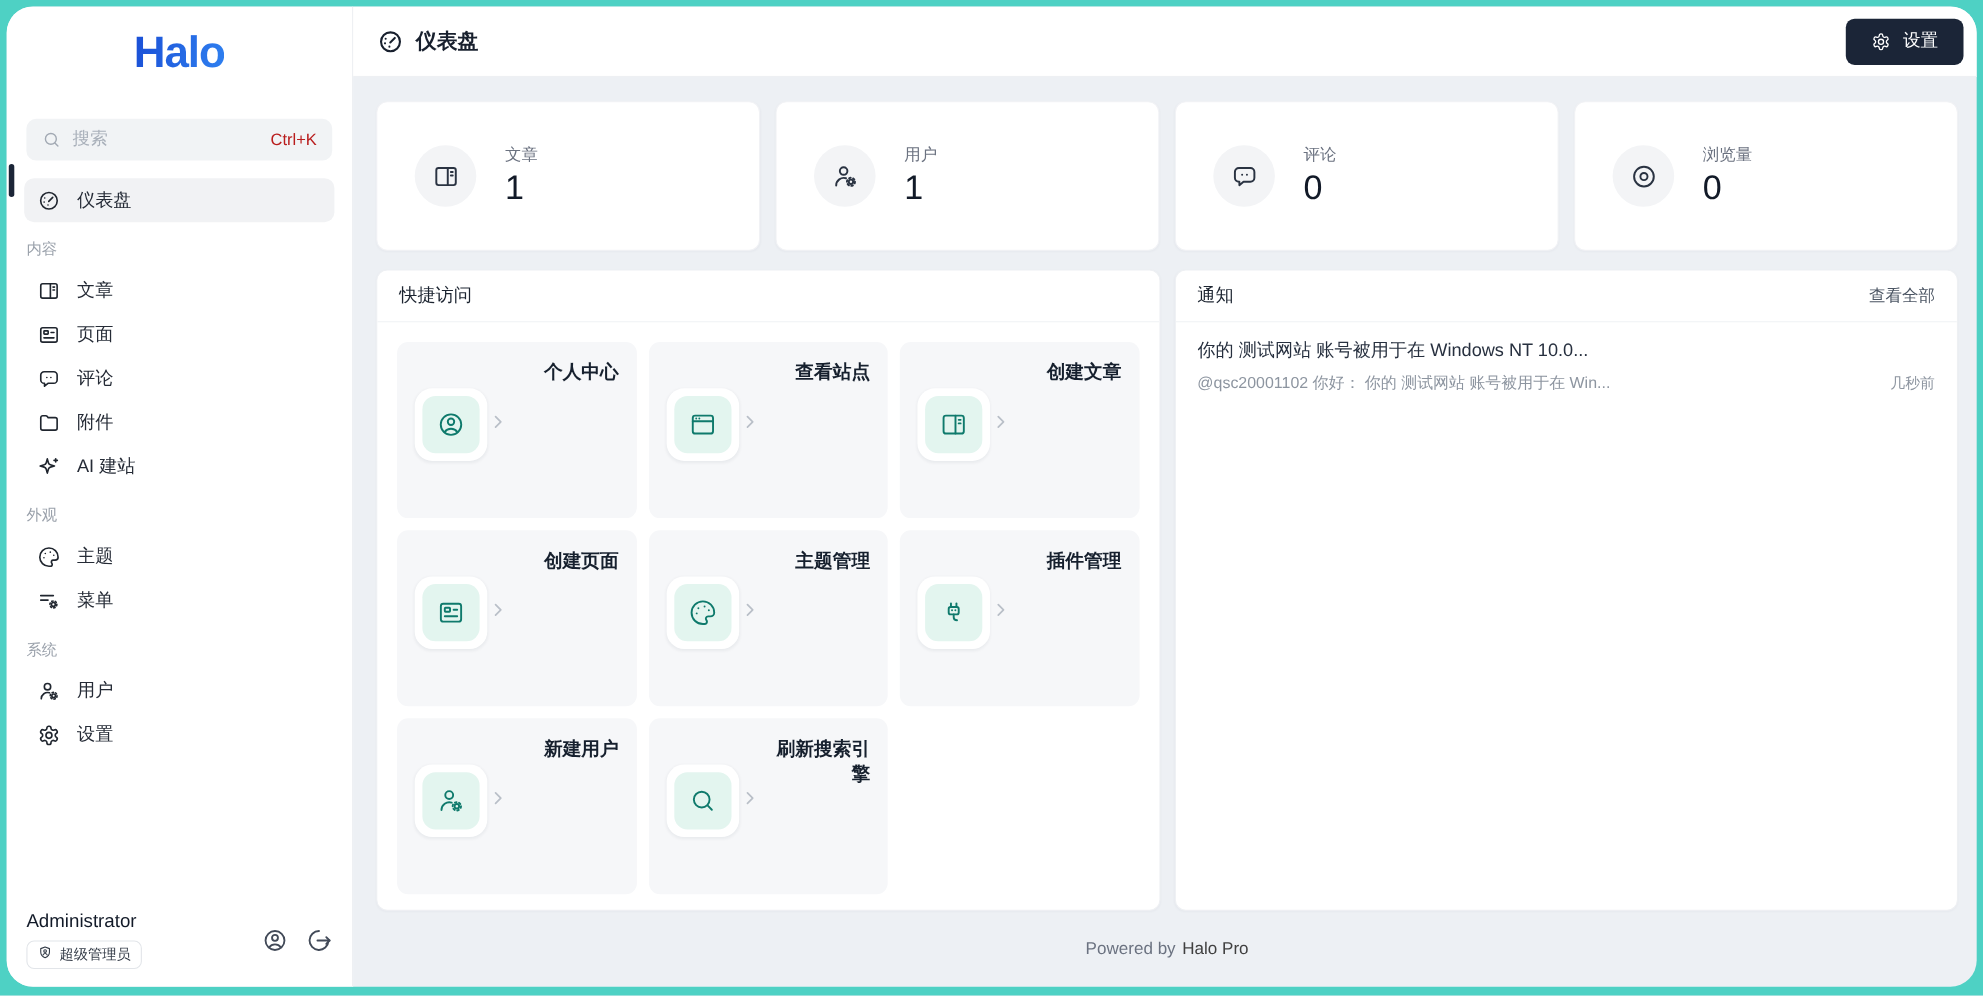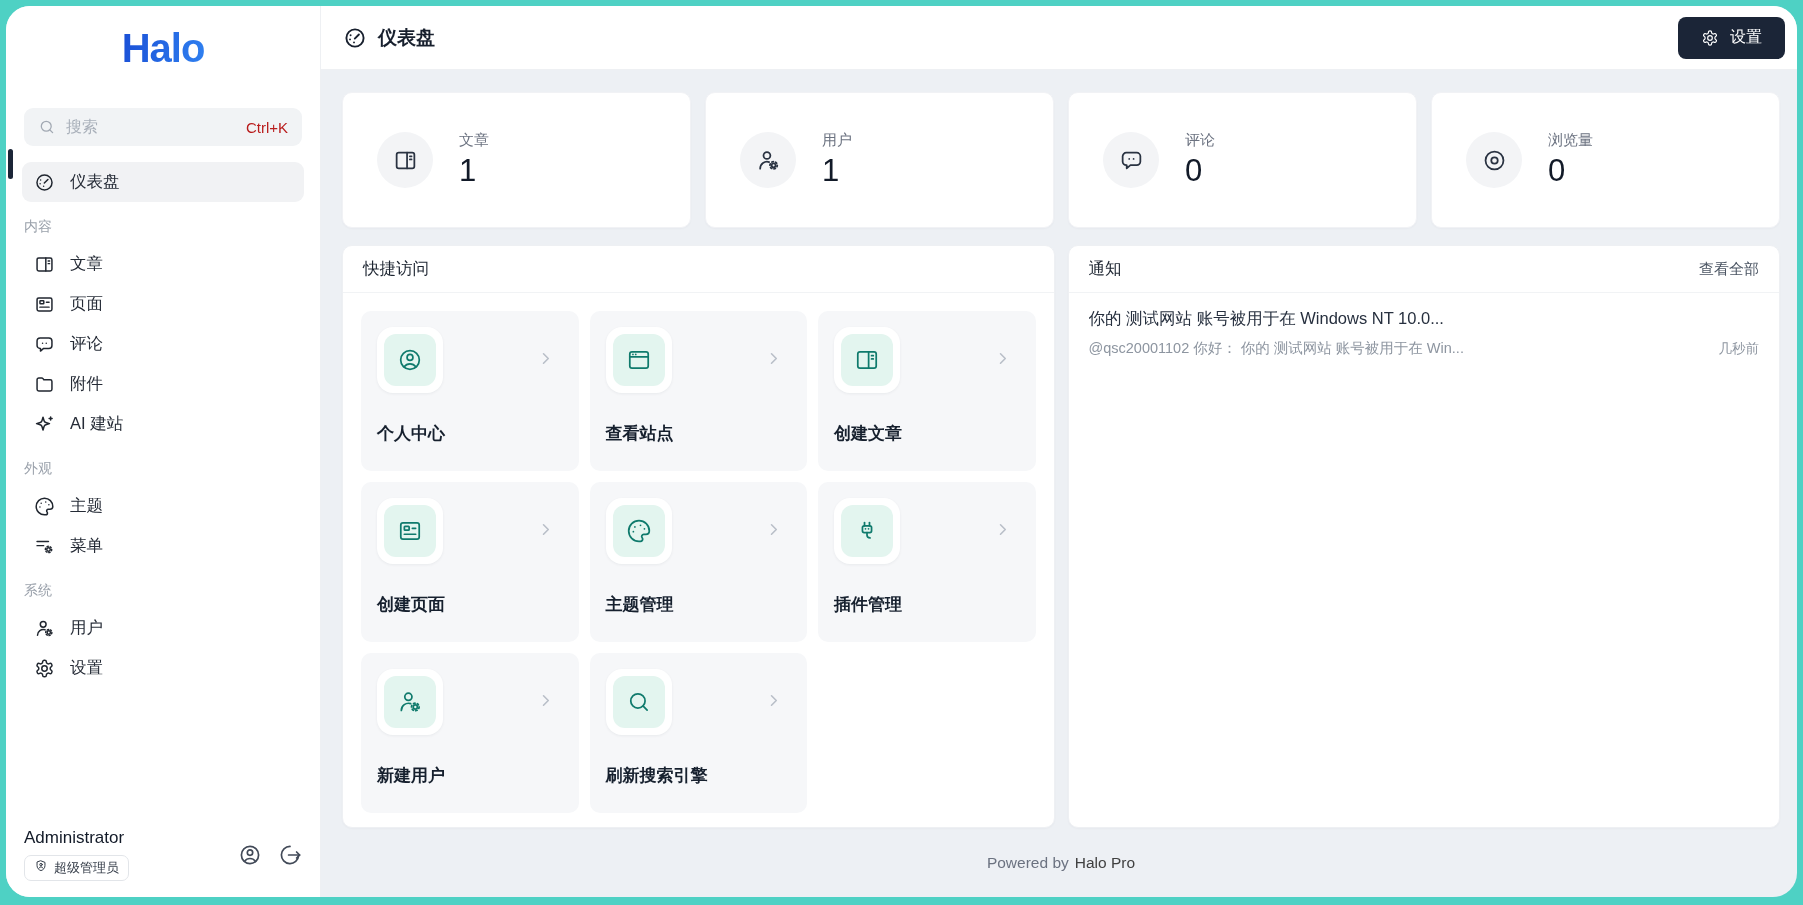--- a/index.html
+++ b/index.html
@@ -109,21 +109,21 @@
   }
   .panel-title { font-size:16.5px; color:#1c2430; }
   .view-all { font-size:15px; color:#4b5563; cursor:pointer; }
 
   .tile-grid {
     padding:18px; display:grid; grid-template-columns:repeat(3,1fr);
     grid-auto-rows:160px; gap:11px;
   }
   .tile {
     background:#f6f7f9; border-radius:10px; padding:16px 16px 26px 16px;
-    display:flex; flex-direction:column; justify-content:space-between; cursor:pointer;
+    display:flex; flex-direction:row; justify-content:space-between; cursor:pointer;text-align:right;
   }
   .tile-top { display:flex; align-items:center; justify-content:space-between; padding-right:8px; }
   .tile-iconbox {
     width:66px; height:66px; background:#fff; border-radius:16px;
     display:flex; align-items:center; justify-content:center;
     box-shadow:0 1px 3px rgba(20,30,50,.06);
   }
   .tile-iconbox .inner {
     width:52px; height:52px; background:#e3f5ef; border-radius:12px;
     display:flex; align-items:center; justify-content:center; color:#0f7a6c;

